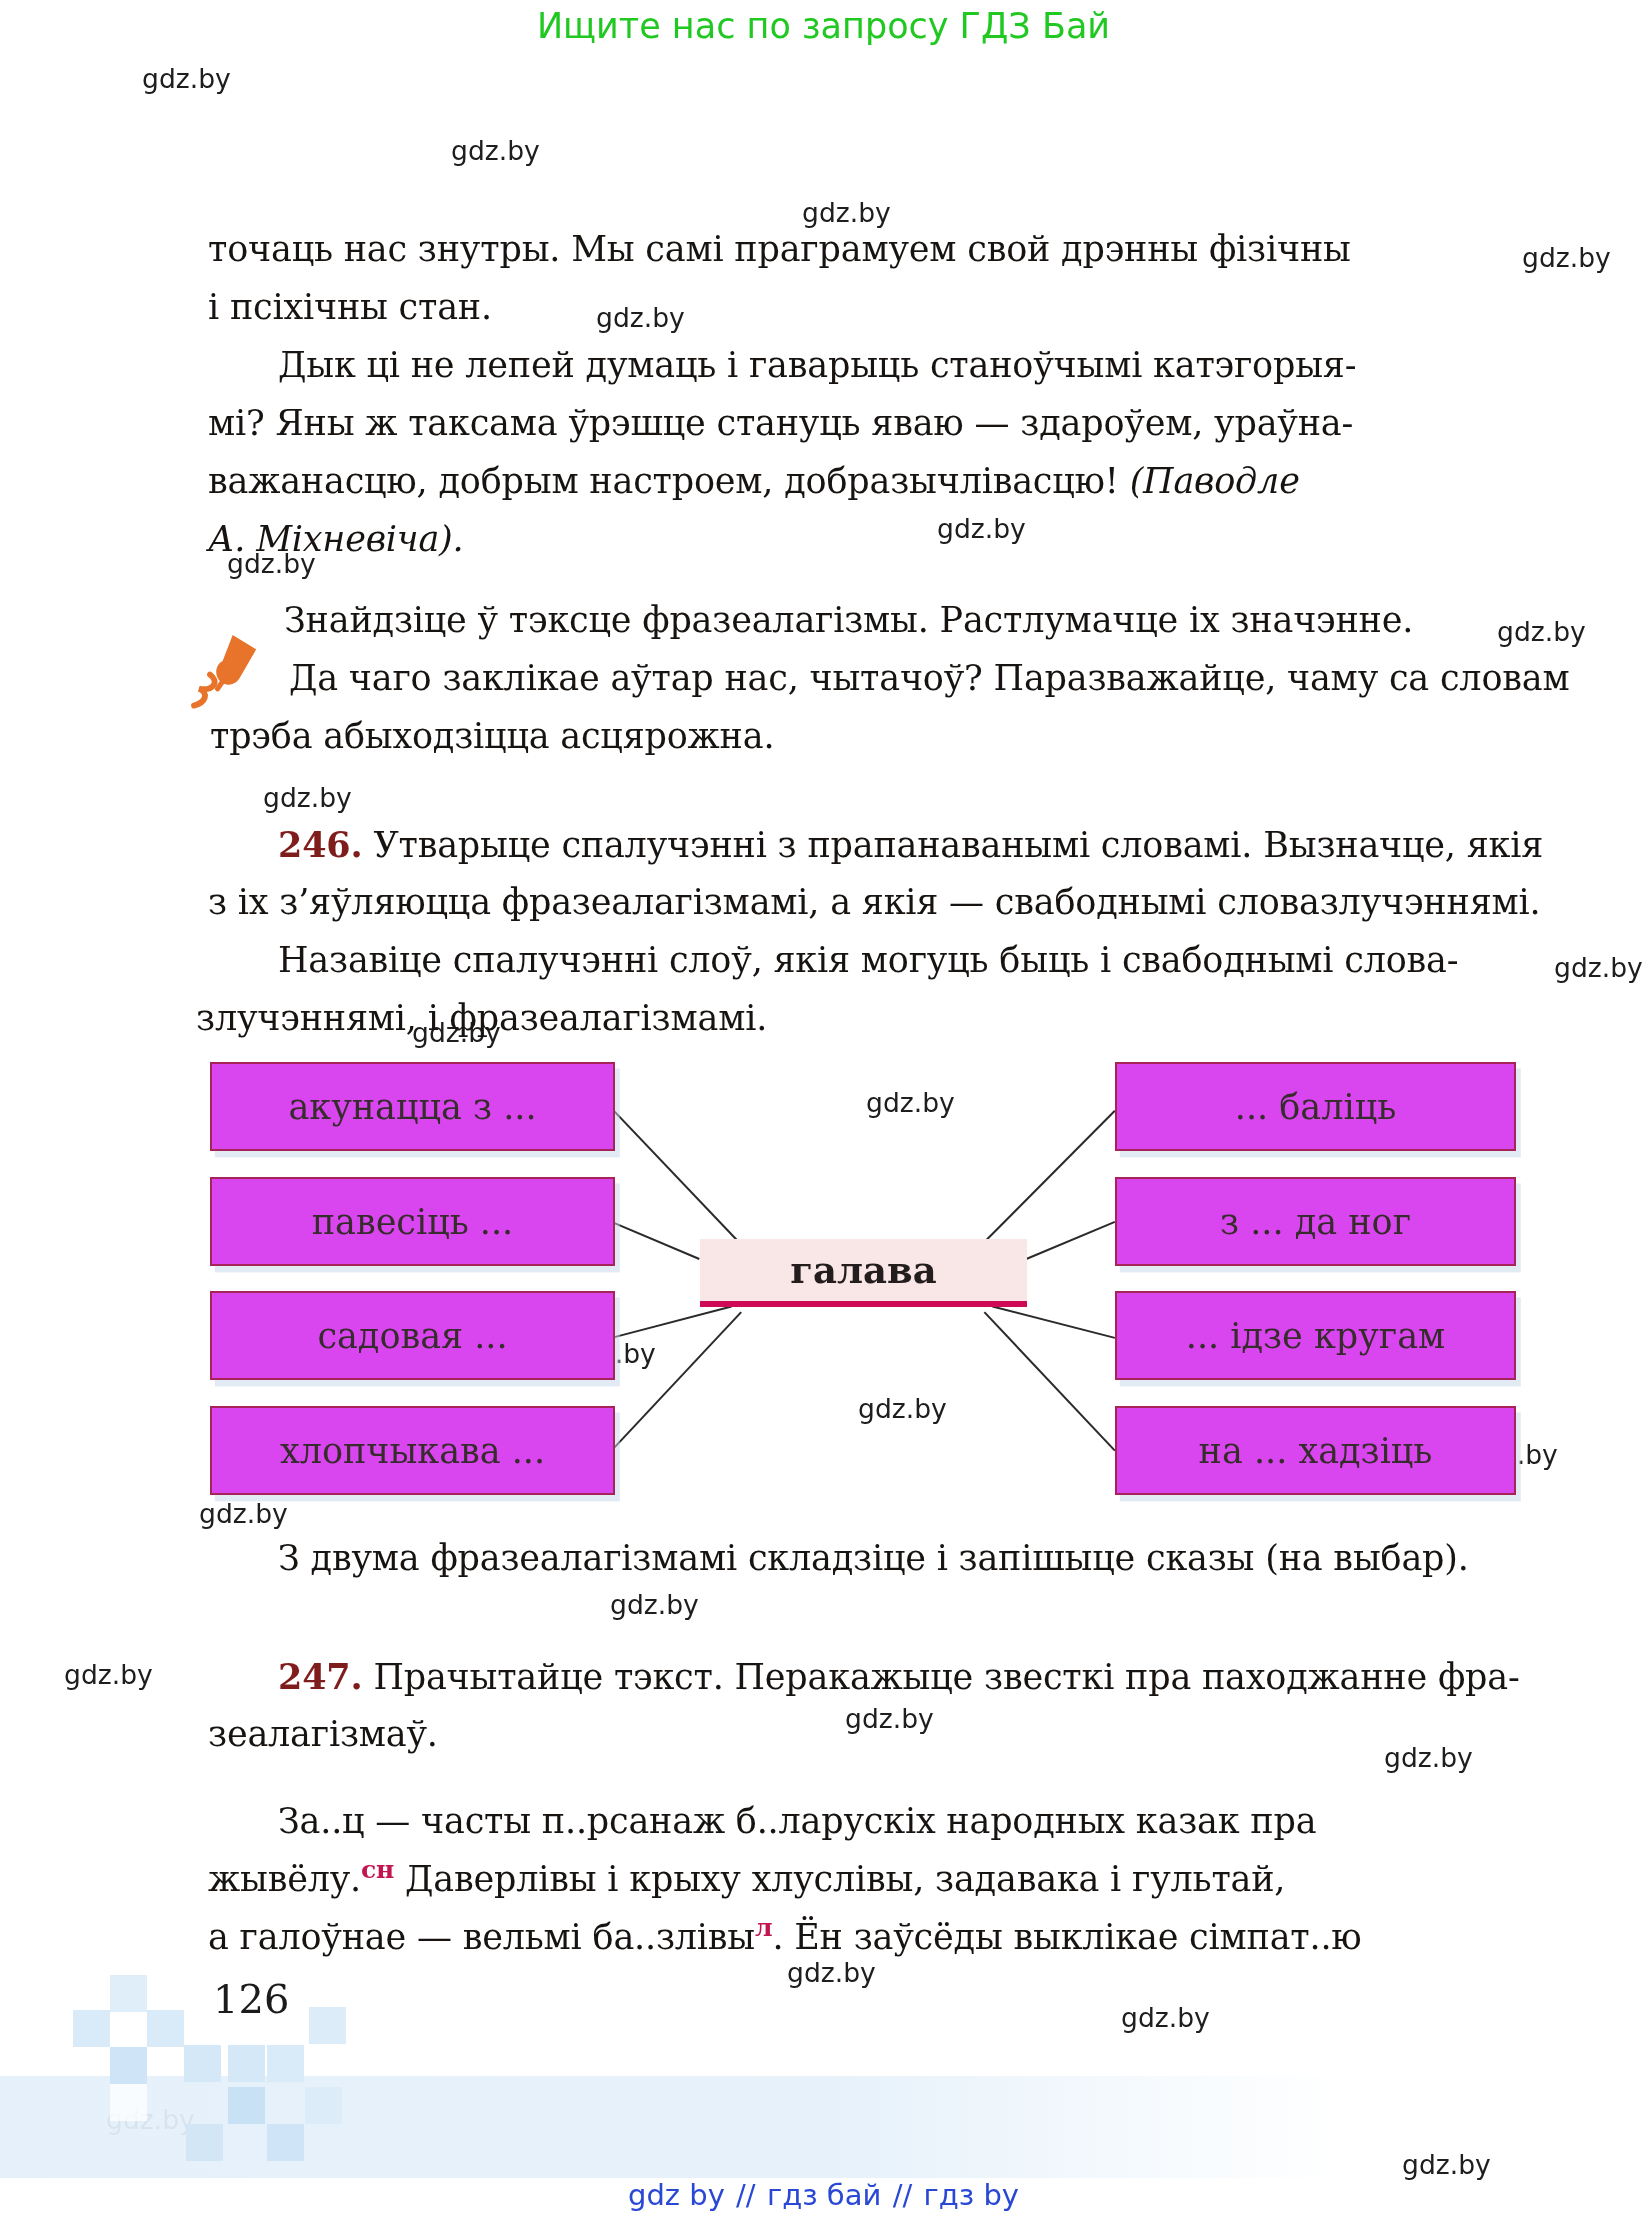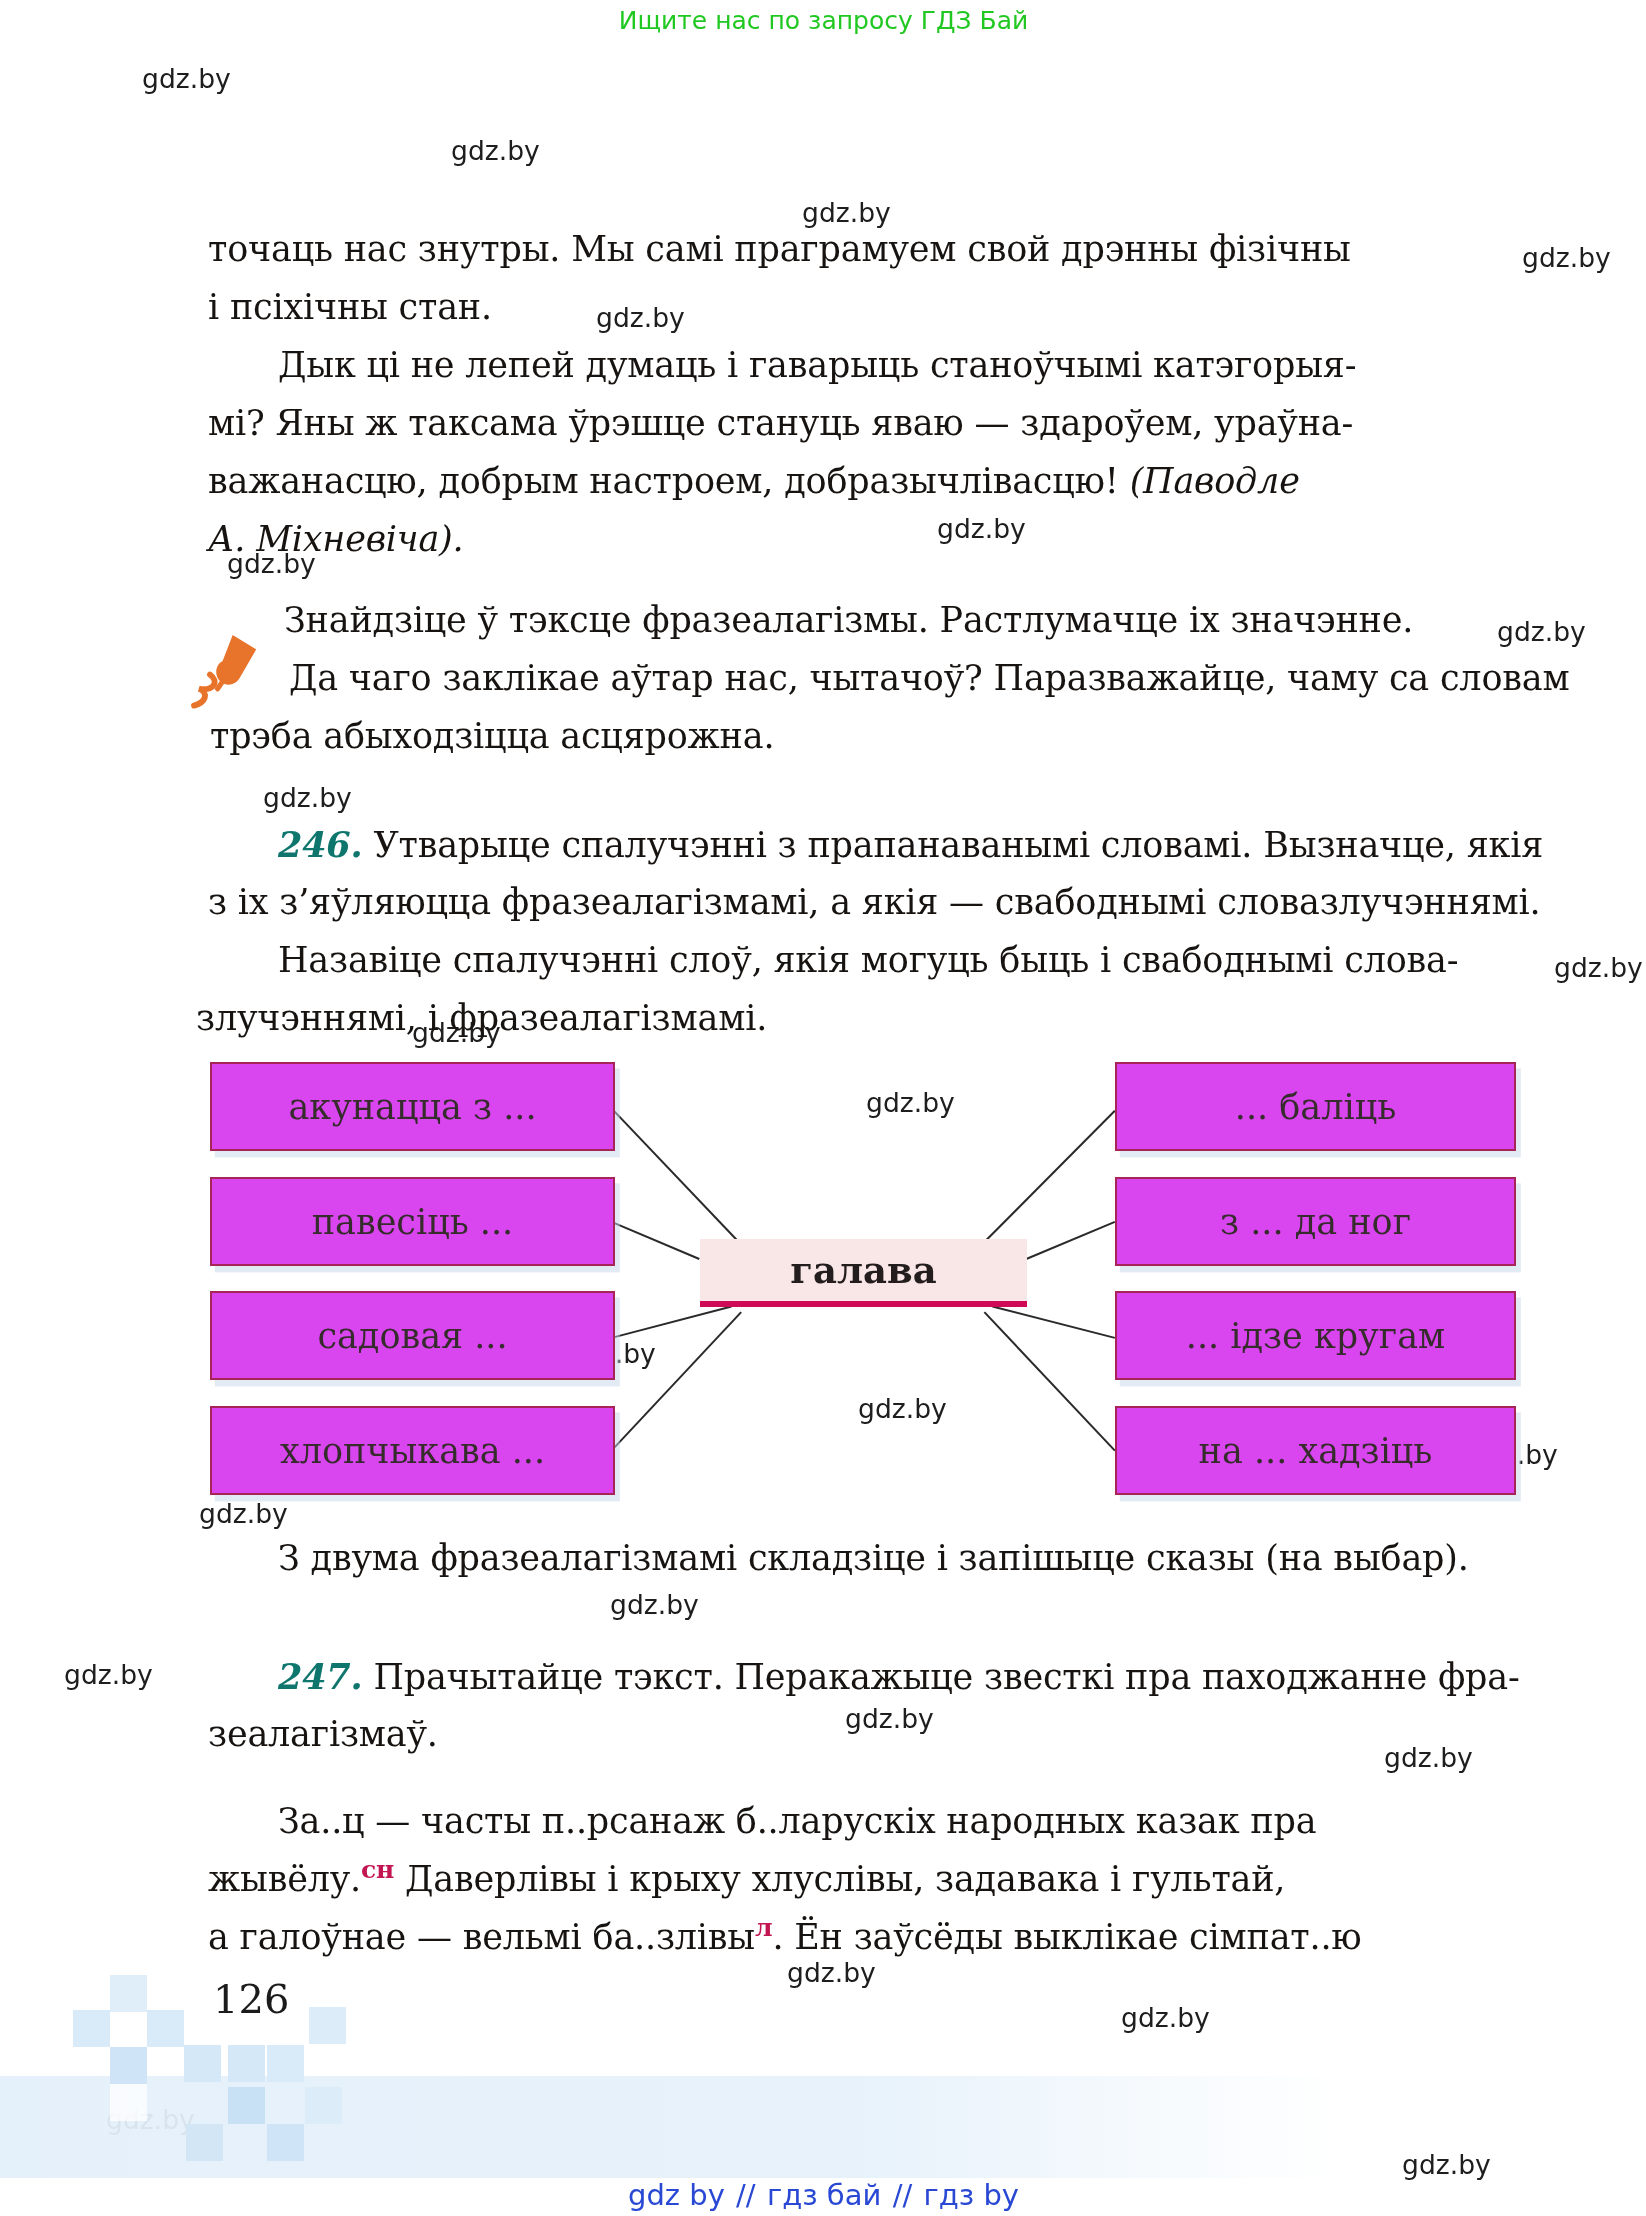--- a/index.html
+++ b/index.html
@@ -3,31 +3,31 @@
 <meta charset="utf-8">
 <style>
   html,body{margin:0;padding:0;}
   body{width:1647px;height:2216px;background:#ffffff;position:relative;overflow:hidden;
        font-family:"DejaVu Serif","Liberation Serif",serif;}
   .page{position:absolute;left:0;top:0;width:1647px;height:2216px;background:#fff;}
 
   
   .banner{position:absolute;left:0;top:6.4px;width:100%;text-align:center;
           font-family:"DejaVu Sans","Liberation Sans",sans-serif;
-          font-size:25px;color:#22c822;}
+          font-size:35px;color:#22c822;}
 
   
   .wm{position:absolute;font-family:"DejaVu Sans","Liberation Sans",sans-serif;
       font-size:26.6px;color:#1e1e1e;white-space:nowrap;}
 
   
   .tl{position:absolute;white-space:nowrap;font-size:35px;color:#171310;
       letter-spacing:-0.2px;}
   .it{font-style:italic;}
-  .num{color:#0f766e;font-weight:bold;font-style:italic;}
+  .num{color:#7f1d1d;font-weight:bold;}
   .sup{color:#c21551;font-weight:bold;font-size:25px;position:relative;top:-13px;}
 
   
   .dbox{position:absolute;background:#d946ef;border:2.4px solid #a62457;
         box-shadow:4.8px 6.4px 0 rgba(197,215,233,0.5);
         display:flex;align-items:center;justify-content:center;
         font-size:35px;color:#362c2c;white-space:nowrap;}
   .cbox{position:absolute;background:#f9e7e7;border:none;
         border-bottom:6.4px solid #ce0a56;display:flex;align-items:center;justify-content:center;
         font-size:37px;font-weight:bold;color:#241d1d;white-space:nowrap;}

